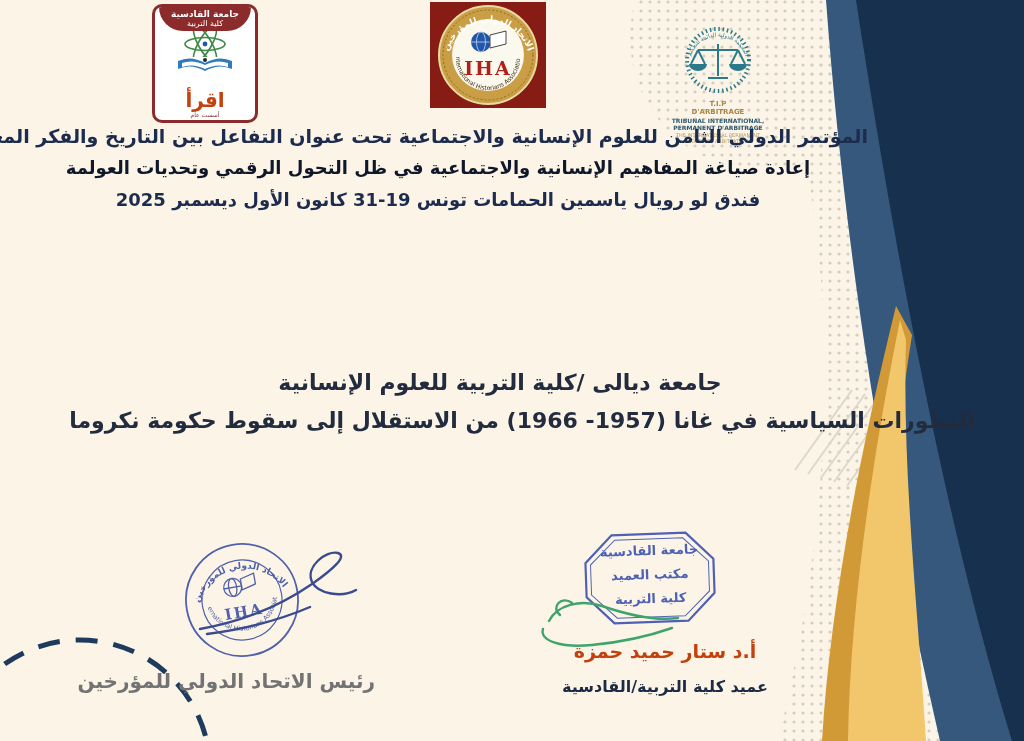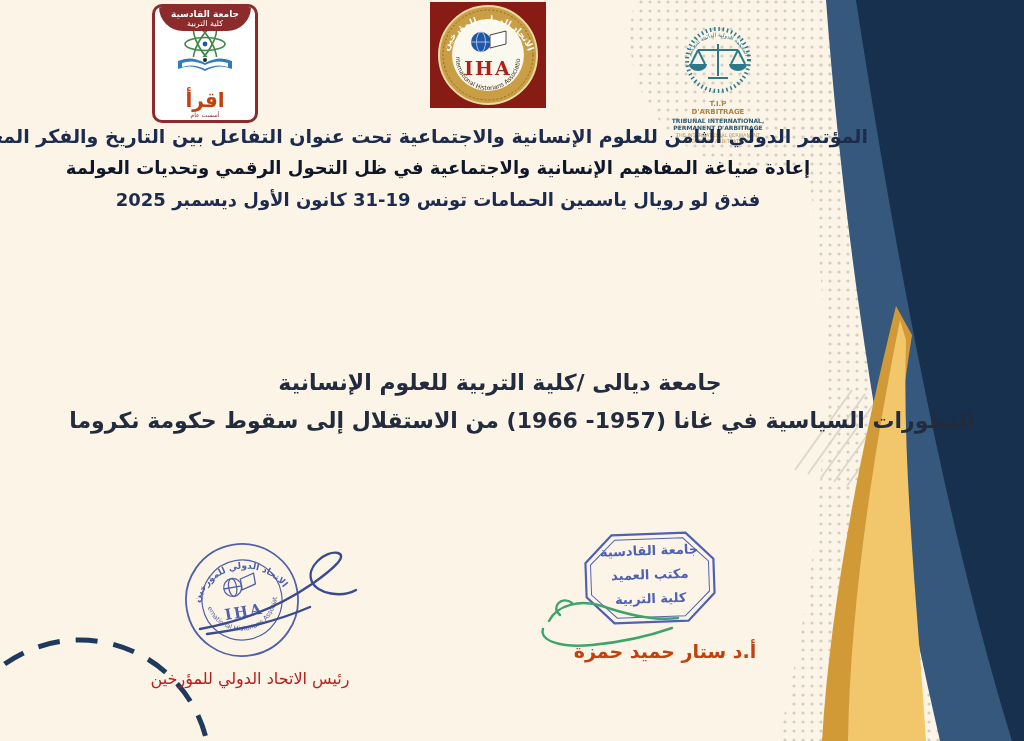--- a/index.html
+++ b/index.html
@@ -40,21 +40,21 @@
   .logo-trib .t1{font-size:7px; font-weight:bold; color:#A8874A; line-height:1.2;}
   .logo-trib .t2{font-size:6px; font-weight:bold; color:#2C5A74; line-height:1.25;}
   .logo-trib .t3{font-size:5px; color:#B89B5E; line-height:1.25;}
 
   
   .stamp-iha{left:183px; top:541px; width:118px; height:118px; transform:rotate(-10deg); opacity:.92; z-index:3;}
   .stamp-oct{left:583px; top:531px; width:134px; height:94px; transform:rotate(-2deg); opacity:.9; z-index:3;}
   .stamp-oct .stxt{position:absolute; left:0; width:134px; text-align:center; color:#3C51B0;
     font-weight:bold; font-size:13px; direction:rtl;}
   .sig-left-name {left:125px; top:634px; width:250px; font-size:19px; font-weight:bold; color:#1D2A45; z-index:5;}
-  .sig-left-title{left:125px; top:669px; width:250px; font-size:16px; font-weight:normal; color:#b91c1c; z-index:5;}
+  .sig-left-title{left:125px; top:669px; width:250px; font-size:20px; font-weight:bold; color:#737373; z-index:5;}
   .sig-right-name {left:540px; top:640px; width:250px; font-size:19px; font-weight:bold; color:#c2410c; z-index:5;}
   .sig-right-title{left:540px; top:677px; width:250px; font-size:16px; font-weight:bold; color:#1D2A45; z-index:5;}
   .ink-layer{z-index:6; pointer-events:none;}
 </style>
 </head>
 <body>
 
 <div class="certificate">
 
   <svg class="layer" viewBox="0 0 1024 741" xmlns="http://www.w3.org/2000/svg">
@@ -205,14 +205,15 @@
     </g>
     <g fill="none" stroke="#3FA36C" stroke-width="2.4" stroke-linecap="round">
       <path d="M549,621 C557,605 580,599 602,606 C628,615 655,621 678,618"></path>
       <path d="M543,629 C539,641 562,648 592,645 C624,642 652,635 672,628"></path>
       <path d="M560,615 c-10,-8 2,-20 12,-12"></path>
     </g>
   </svg>
 
   <div class="abs ctr rtl sig-left-title">رئيس الاتحاد الدولي للمؤرخين</div>
   <div class="abs ctr rtl sig-right-name">أ.د ستار حميد حمزة</div>
+  <div class="abs ctr rtl sig-right-title">عميد كلية التربية/القادسية</div>
 
 </div>
 
 </body></html>

